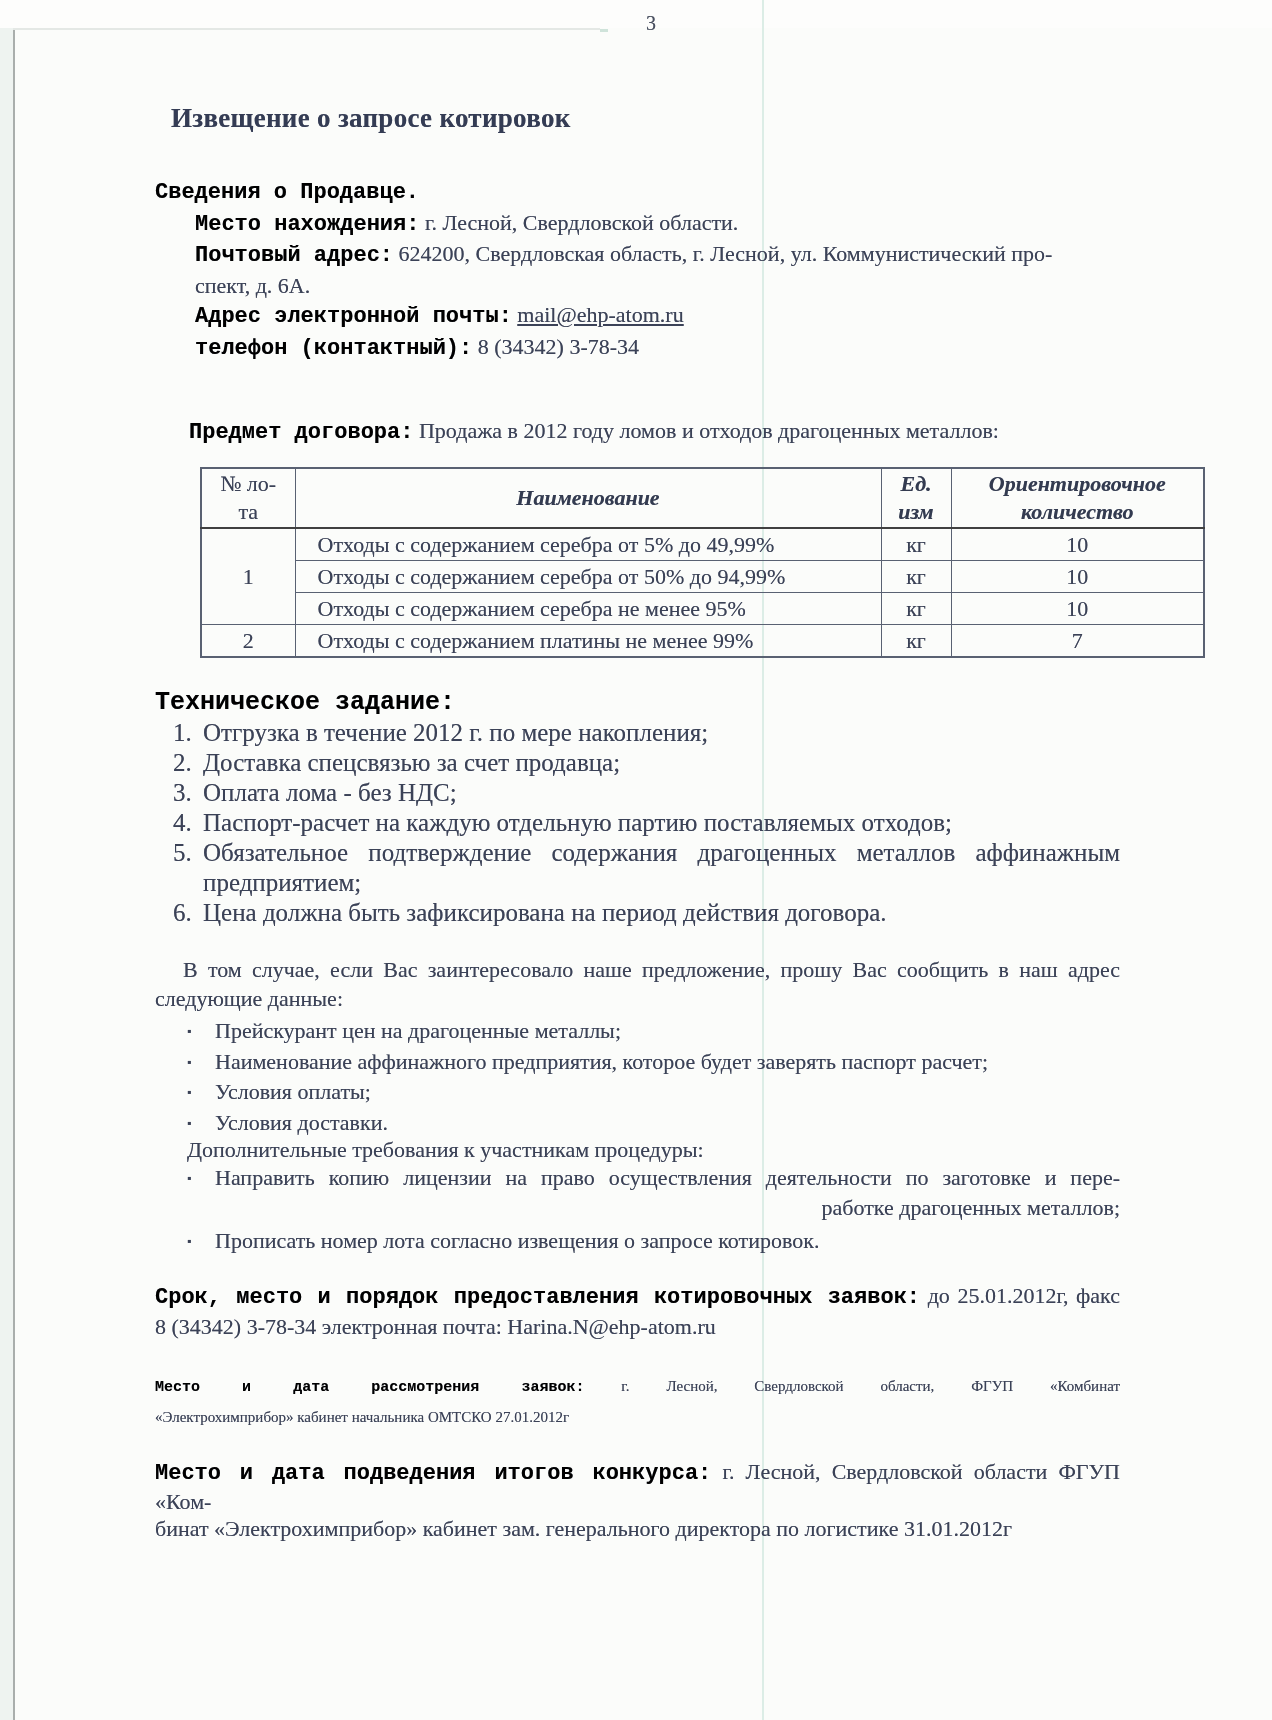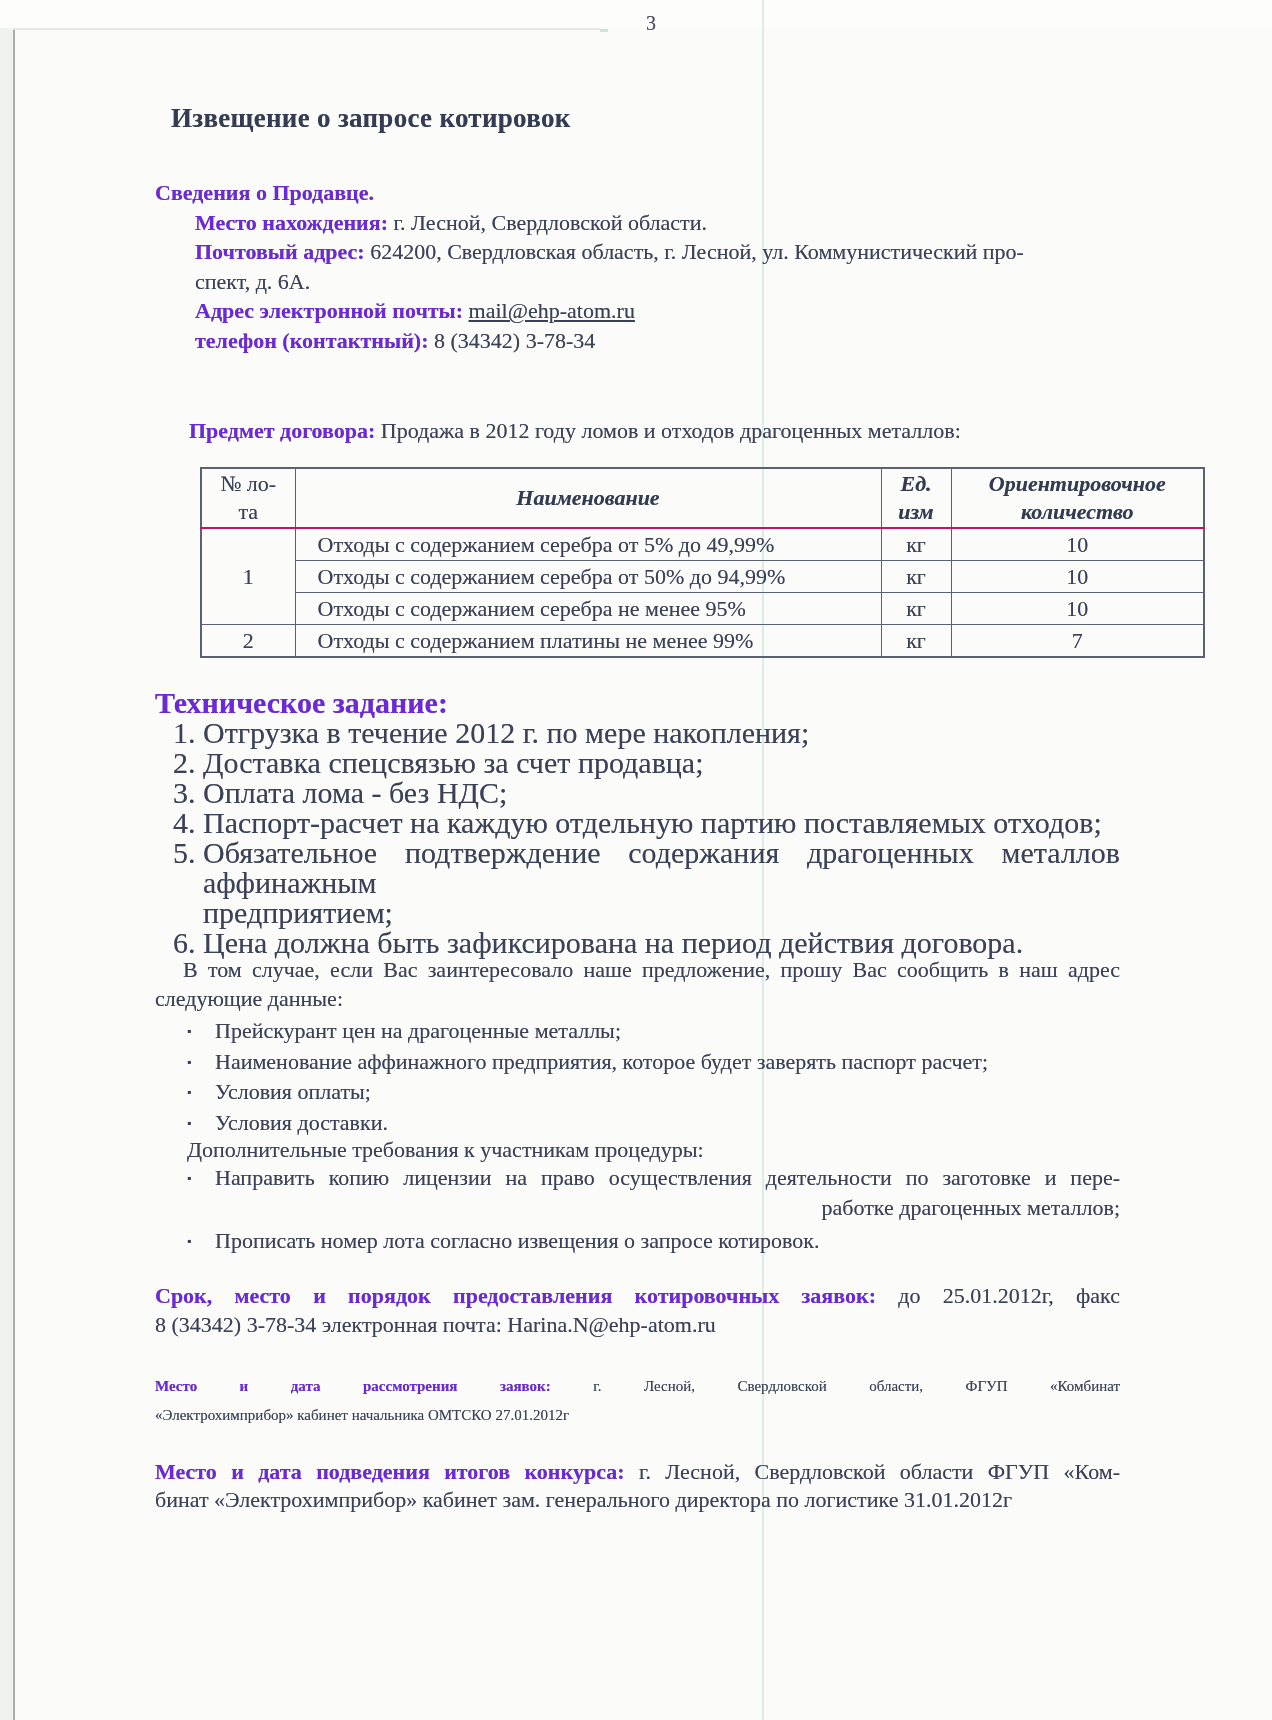--- a/index.html
+++ b/index.html
@@ -16,21 +16,21 @@
   
   .edge-top{position:absolute;left:0;top:0;width:1272px;height:28px;background:#fdfdfc;}
   .edge-top-line{position:absolute;left:0;top:28px;width:600px;height:2px;background:#e4e8e5;}
   .edge-top-tick{position:absolute;left:600px;top:29px;width:8px;height:3px;background:#cfe3da;}
   .edge-left-tint{position:absolute;left:0;top:28px;width:13px;height:1692px;background:#eef3f0;}
   .edge-left-line{position:absolute;left:13px;top:30px;width:2px;height:1690px;background:#a9aeac;}
   .fold-line{position:absolute;left:762px;top:0;width:2px;height:1720px;background:#d6eae2;opacity:.85;}
   
   .blk{position:absolute;left:155px;width:965px;}
   .line{white-space:nowrap;}
-  .b{font-weight:bold;color:#6d28d9;}
+  .b{font-weight:bold;color:#000000;font-family:Liberation Mono, monospace;}
   .u{text-decoration:underline;}
   .just{text-align:justify;text-align-last:justify;white-space:normal;}
   .page-number{position:absolute;left:646px;top:12px;font-size:20px;color:#4a5060;}
   .title{
     top:100px;margin:0;padding-left:16px;
     font-size:27px;line-height:36px;font-weight:bold;color:#343c54;
     text-align:left;letter-spacing:.3px;
   }
   .seller{top:178px;font-size:22px;}
   .seller .line{line-height:29.5px;}
@@ -42,26 +42,26 @@
     width:1003px;border-collapse:collapse;table-layout:fixed;
     font-size:22px;color:#3b4257;
     border:2px solid #596172;
   }
   .lots th,.lots td{border:1px solid #596172;padding:0;}
   .lots th{
     font-weight:bold;font-style:italic;height:58px;line-height:28px;
     text-align:center;vertical-align:middle;white-space:pre-line;color:#333b50;
   }
   .lots th.lot-h{font-weight:normal;font-style:normal;color:#3b4257;}
-  .lots tr.hdr{border-bottom:2px solid #be185d;}
+  .lots tr.hdr{border-bottom:2px solid #404040;}
   .lots td{height:31px;line-height:31px;vertical-align:middle;}
   .lots td.n{text-align:left;padding-left:22px;white-space:nowrap;}
   .lots td.c{text-align:center;}
   
-  .tech{top:688px;font-size:30px;}
+  .tech{top:688px;font-size:25px;}
   .tech .line{line-height:30px;}
   .nitem{position:relative;padding-left:48px;line-height:30px;}
   .nitem .num{position:absolute;left:18px;}
   .bullets1{top:1016px;font-size:22px;}
   .bullets1 .bitem{line-height:30.5px;}
   .bitem{position:relative;padding-left:60px;white-space:nowrap;}
   .bmark{position:absolute;left:32px;top:9px;font-size:12px;line-height:12px;}
   .offer{top:956px;font-size:22px;}
   .offer .line{line-height:28.5px;}
   .indent1{text-indent:28px;}

